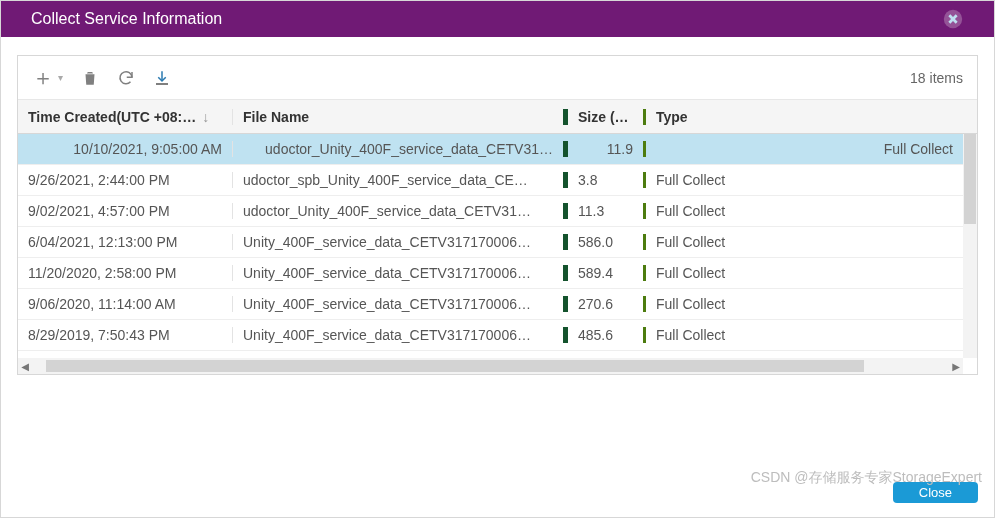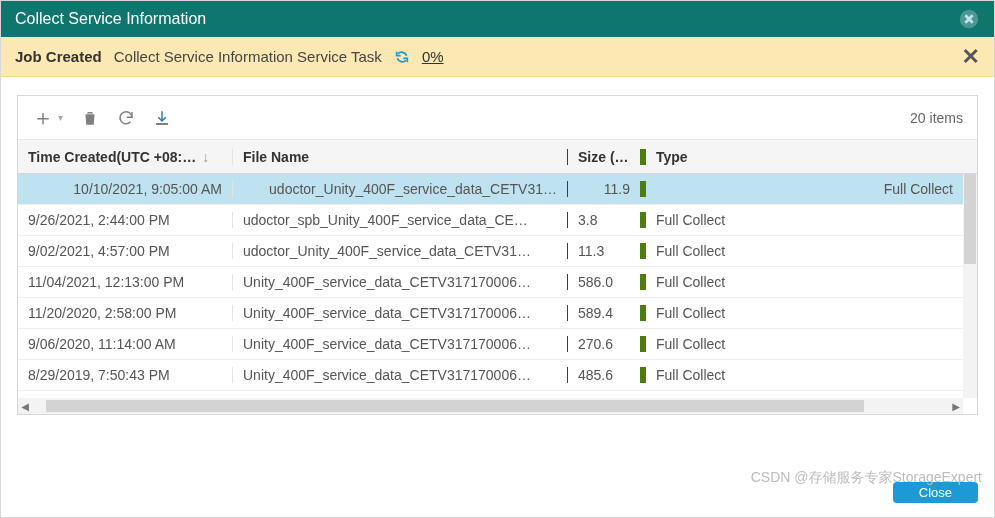--- a/index.html
+++ b/index.html
@@ -1,18 +1,18 @@
 <!DOCTYPE html>
 <html><head>
 <meta charset="utf-8">
 <style>
   * { box-sizing: border-box; margin: 0; padding: 0; }
   html, body { font-family: "Helvetica Neue", Arial, sans-serif; font-size: 14px; color: #4e4e4e; background:#fff; }
   .dialog { width: 995px; height: 518px; border: 1px solid #d7d7d7; display: flex; flex-direction: column; position: relative; }
-  .titlebar { background: #0f766e; color: #fff; height: 36px; display: flex; align-items: center; padding: 0 14px; font-size: 16px; }
+  .titlebar { background: #701a75; color: #fff; height: 36px; display: flex; align-items: center; padding: 0 30px; font-size: 16px; }
   .titlebar .spacer { flex: 1; }
   .titlebar .close-x { width: 22px; height: 22px; color: #bfe1f1; cursor: pointer; }
   .jobbar { background: #fce8b2; border-bottom: 1px solid #f2d98a; height: 40px; display: flex; align-items: center; padding: 0 14px; font-size: 15px; color: #333; }
   .jobbar .label { font-weight: bold; margin-right: 12px; }
   .jobbar .task { margin-right: 12px; color:#454545; }
   .jobbar .refresh { width: 16px; height: 16px; margin-right: 12px; color:#1b9ad6; cursor:pointer; }
   .jobbar .progress { color: #333; text-decoration: underline; cursor:pointer; }
   .jobbar .spacer { flex:1; }
   .jobbar .dismiss { font-size: 22px; font-weight: bold; color:#555; cursor:pointer; }
   .body { flex:1; padding: 18px 16px 0 16px; display:flex; flex-direction:column; overflow:hidden; }
@@ -23,22 +23,22 @@
   .tool.add { font-size:22px; line-height:18px; }
   .tool.add .caret { font-size:10px; margin-left:4px; color:#aaa; }
   .items-count { margin-left:auto; color:#666; font-size:14px; }
   .grid { flex:1; overflow:hidden; position:relative; }
   .header-row { display:flex; background:#f5f5f5; border-bottom:1px solid #d7d7d7; height:34px; align-items:center; font-weight:bold; color:#444; }
   .body-rows { overflow-y:auto; flex:1; position:absolute; top:34px; bottom:16px; left:0; right:14px; }
   .row { display:flex; height:31px; align-items:center; border-bottom:1px solid #eee; }
   .row.selected { background:#bfe2f1;text-align:right; }
   .cell { padding: 0 10px; white-space:nowrap; overflow:hidden; text-overflow:ellipsis; color:#555; }
   .c-time { width: 215px; border-right:1px solid #e3e3e3; }
-  .c-file { width: 335px; border-right:1px solid #14532d; }
-  .c-size { width: 78px;  border-right:6px solid #4d7c0f; }
+  .c-file { width: 335px; border-right:5px solid #14532d; }
+  .c-size { width: 78px;  border-right:3px solid #4d7c0f; }
   .c-type { flex:1; }
   .header-row .cell { color:#333; }
   .header-row .c-time { display:flex; align-items:center; gap:6px; }
   .sort-arrow { color:#999; }
   .hscroll { position:absolute; left:0; right:14px; bottom:0; height:16px; background:#f3f3f3; display:flex; align-items:center; }
   .hscroll .track { flex:1; height:14px; background:#f3f3f3; position:relative; margin:0 14px; }
   .hscroll .thumb { position:absolute; left:0; top:1px; height:12px; width:92%; background:#d3d3d3; }
   .hscroll .arrow { width:14px; text-align:center; color:#777; font-size:10px; cursor:pointer; }
   .vscroll { position:absolute; right:0; top:34px; bottom:16px; width:14px; background:#f3f3f3; }
   .vscroll .thumb { position:absolute; left:1px; top:0; width:12px; height:40%; background:#d3d3d3; }
@@ -55,35 +55,20 @@
     <span>Collect Service Information</span>
     <span class="spacer"></span>
     <span class="close-x">
       <svg viewBox="0 0 24 24" fill="none" stroke="currentColor" stroke-width="3">
           <circle cx="12" cy="12" r="10" fill="#ffffff" fill-opacity="0.25" stroke="none"></circle>
           <path d="M8 8l8 8M16 8l-8 8"></path>
         </svg>
     </span>
   </div>
 
-  <div class="jobbar">
-    <span class="label">Job Created</span>
-    <span class="task">Collect Service Information Service Task</span>
-    <span class="refresh">
-      <svg viewBox="0 0 24 24" fill="none" stroke="currentColor" stroke-width="2.5">
-          <path d="M4 4v6h6"></path>
-          <path d="M20 20v-6h-6"></path>
-          <path d="M5 14a8 8 0 0 0 13 3"></path>
-          <path d="M19 10a8 8 0 0 0-13-3"></path>
-        </svg>
-    </span>
-    <span class="progress">0%</span>
-    <span class="spacer"></span>
-    <span class="dismiss">✕</span>
-  </div>
 
   <div class="body">
     <div class="panel">
       <div class="toolbar">
         <span class="tool add">＋<span class="caret">▾</span></span>
         <span class="tool">
           <svg viewBox="0 0 24 24" fill="currentColor">
               <path d="M6 7h12l-1 14H7L6 7zm3-3h6l1 2H8l1-2z"></path>
             </svg>
         </span>
@@ -93,21 +78,21 @@
               <path d="M20 4v7h-7"></path>
             </svg>
         </span>
         <span class="tool">
           <svg viewBox="0 0 24 24" fill="none" stroke="#2a7ab0" stroke-width="2">
               <path d="M12 3v12"></path>
               <path d="M7 11l5 5 5-5"></path>
               <path d="M4 20h16" stroke="#555"></path>
             </svg>
         </span>
-        <span class="items-count">20 items</span>
+        <span class="items-count">18 items</span>
       </div>
 
       <div class="grid">
         <div class="header-row">
           <div class="cell c-time">
             <span>Time Created(UTC +08:…</span>
             <span class="sort-arrow">↓</span>
           </div>
           <div class="cell c-file">File Name</div>
           <div class="cell c-size">Size (M…</div>
@@ -126,21 +111,21 @@
               <div class="cell c-size">3.8</div>
               <div class="cell c-type">Full Collect</div>
             </div>
             <div class="row">
               <div class="cell c-time">9/02/2021, 4:57:00 PM</div>
               <div class="cell c-file">udoctor_Unity_400F_service_data_CETV31…</div>
               <div class="cell c-size">11.3</div>
               <div class="cell c-type">Full Collect</div>
             </div>
             <div class="row">
-              <div class="cell c-time">11/04/2021, 12:13:00 PM</div>
+              <div class="cell c-time">6/04/2021, 12:13:00 PM</div>
               <div class="cell c-file">Unity_400F_service_data_CETV317170006…</div>
               <div class="cell c-size">586.0</div>
               <div class="cell c-type">Full Collect</div>
             </div>
             <div class="row">
               <div class="cell c-time">11/20/2020, 2:58:00 PM</div>
               <div class="cell c-file">Unity_400F_service_data_CETV317170006…</div>
               <div class="cell c-size">589.4</div>
               <div class="cell c-type">Full Collect</div>
             </div>

